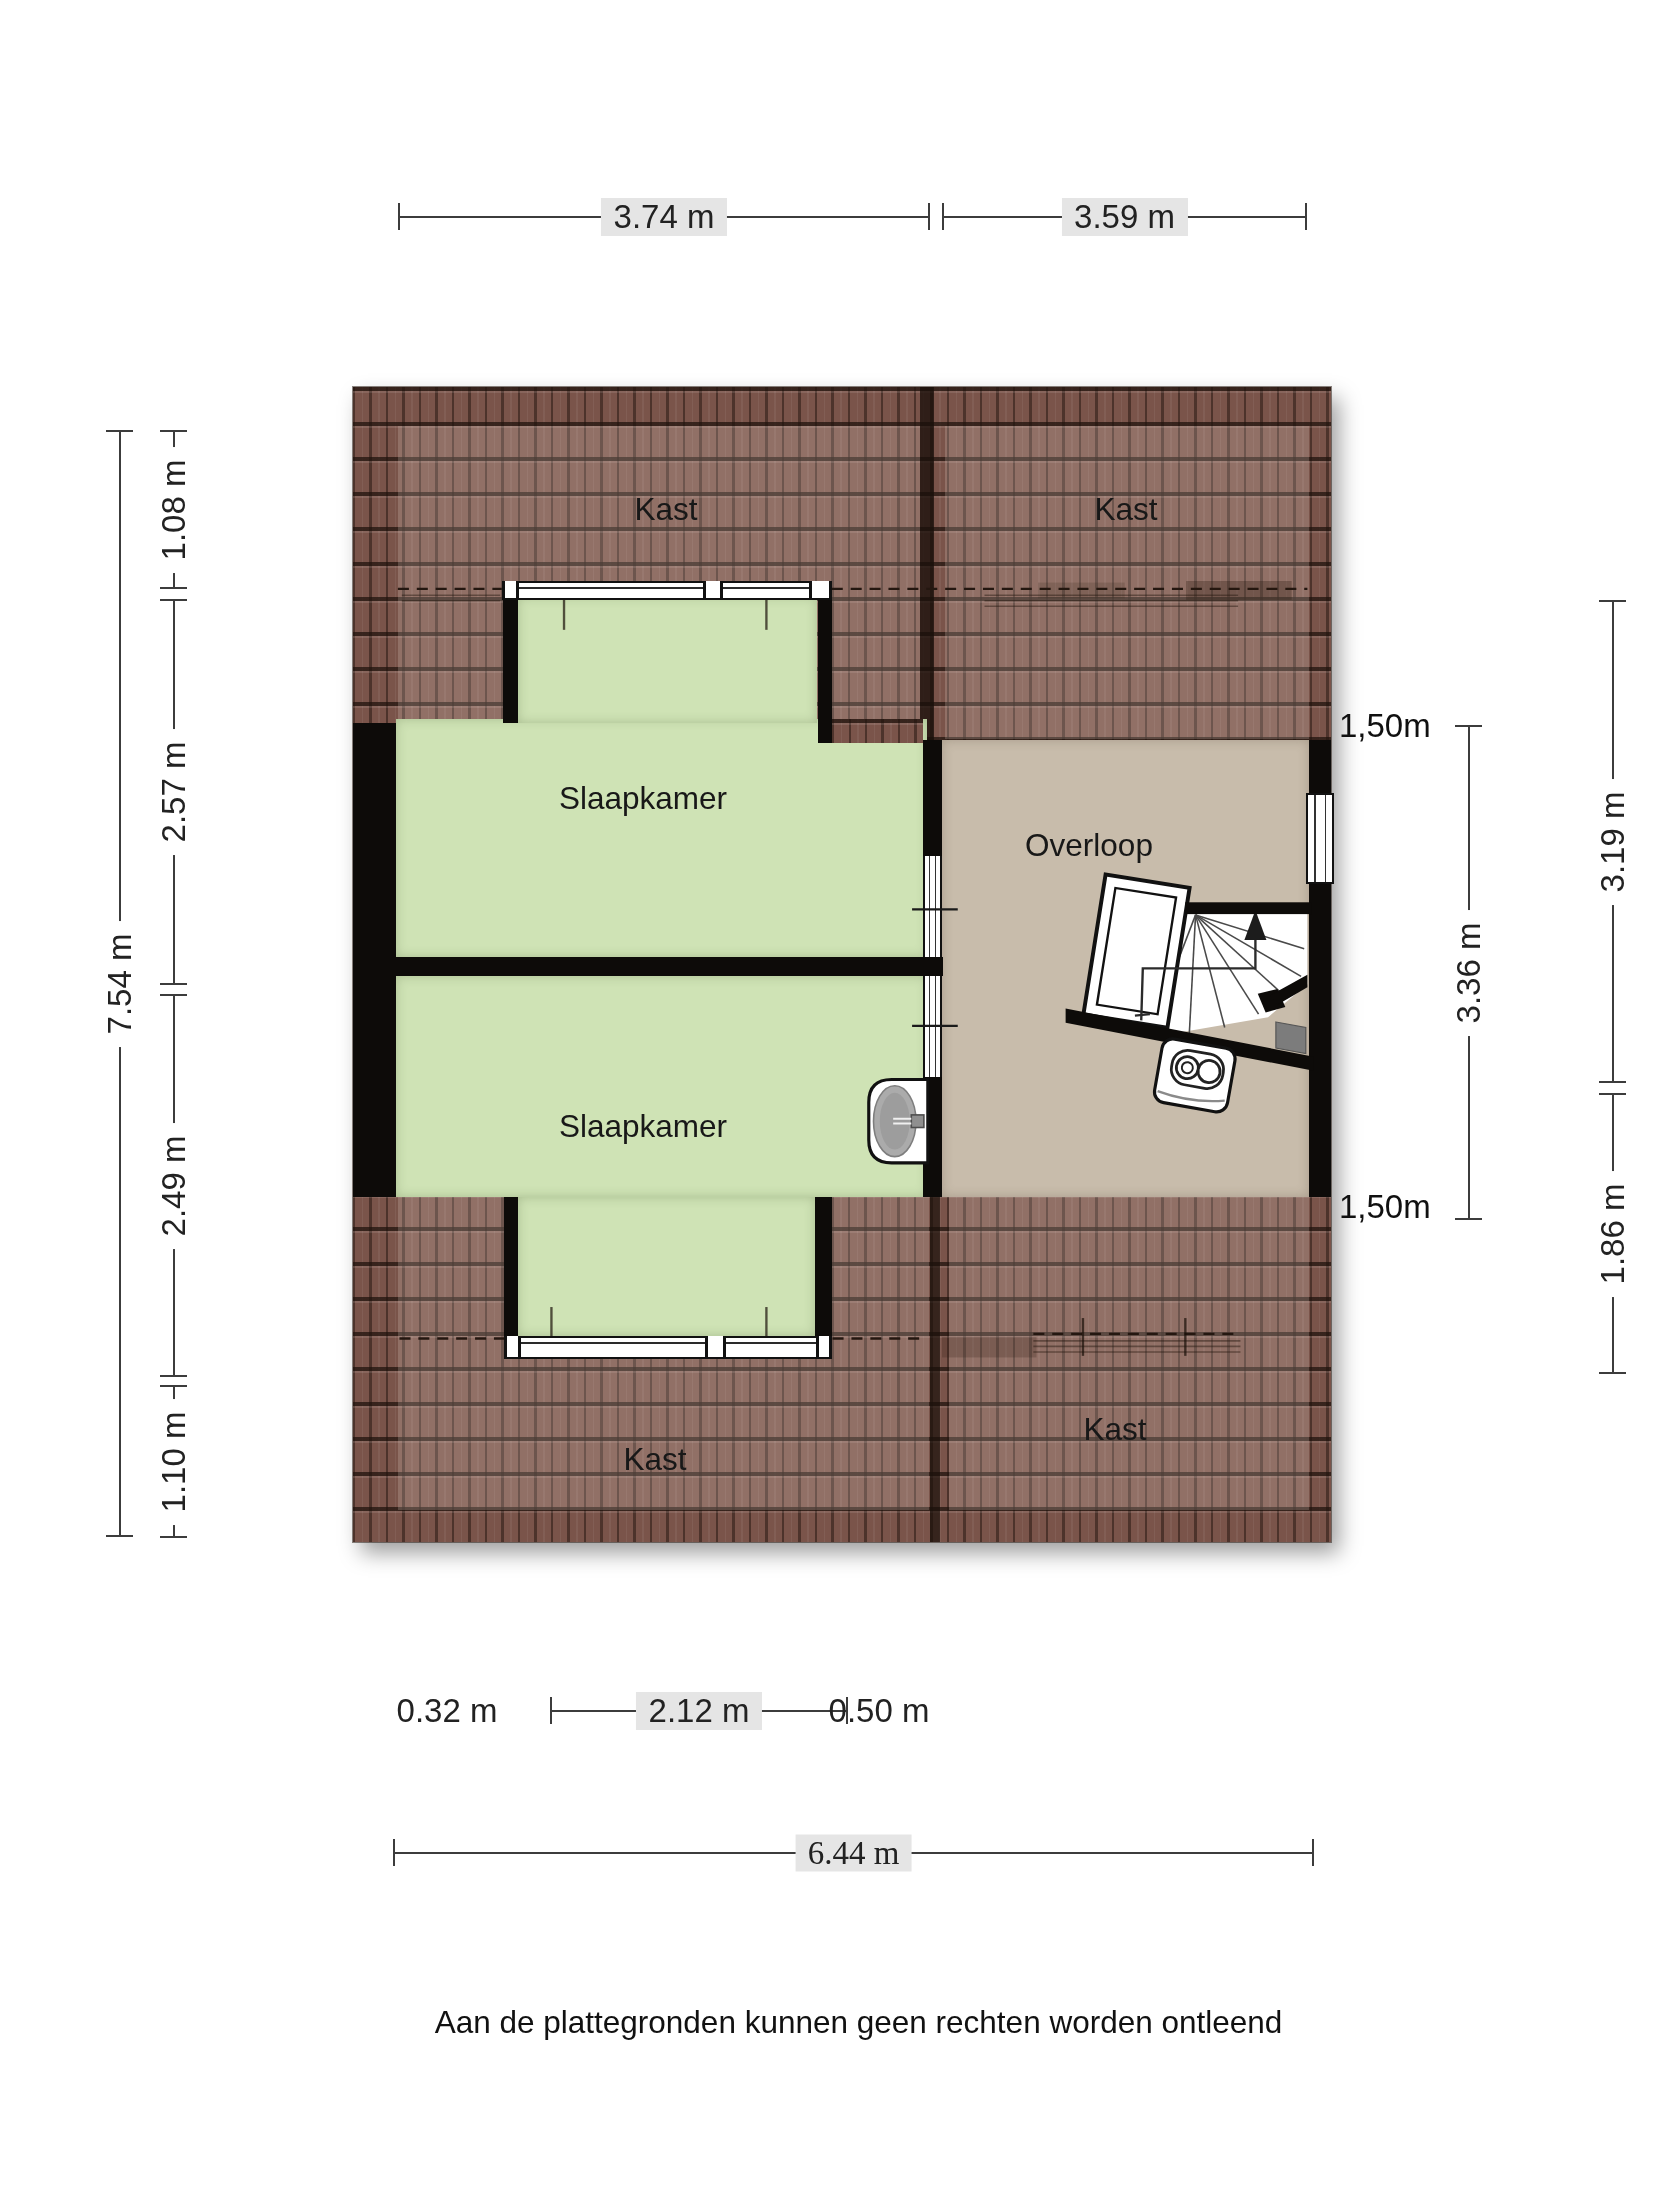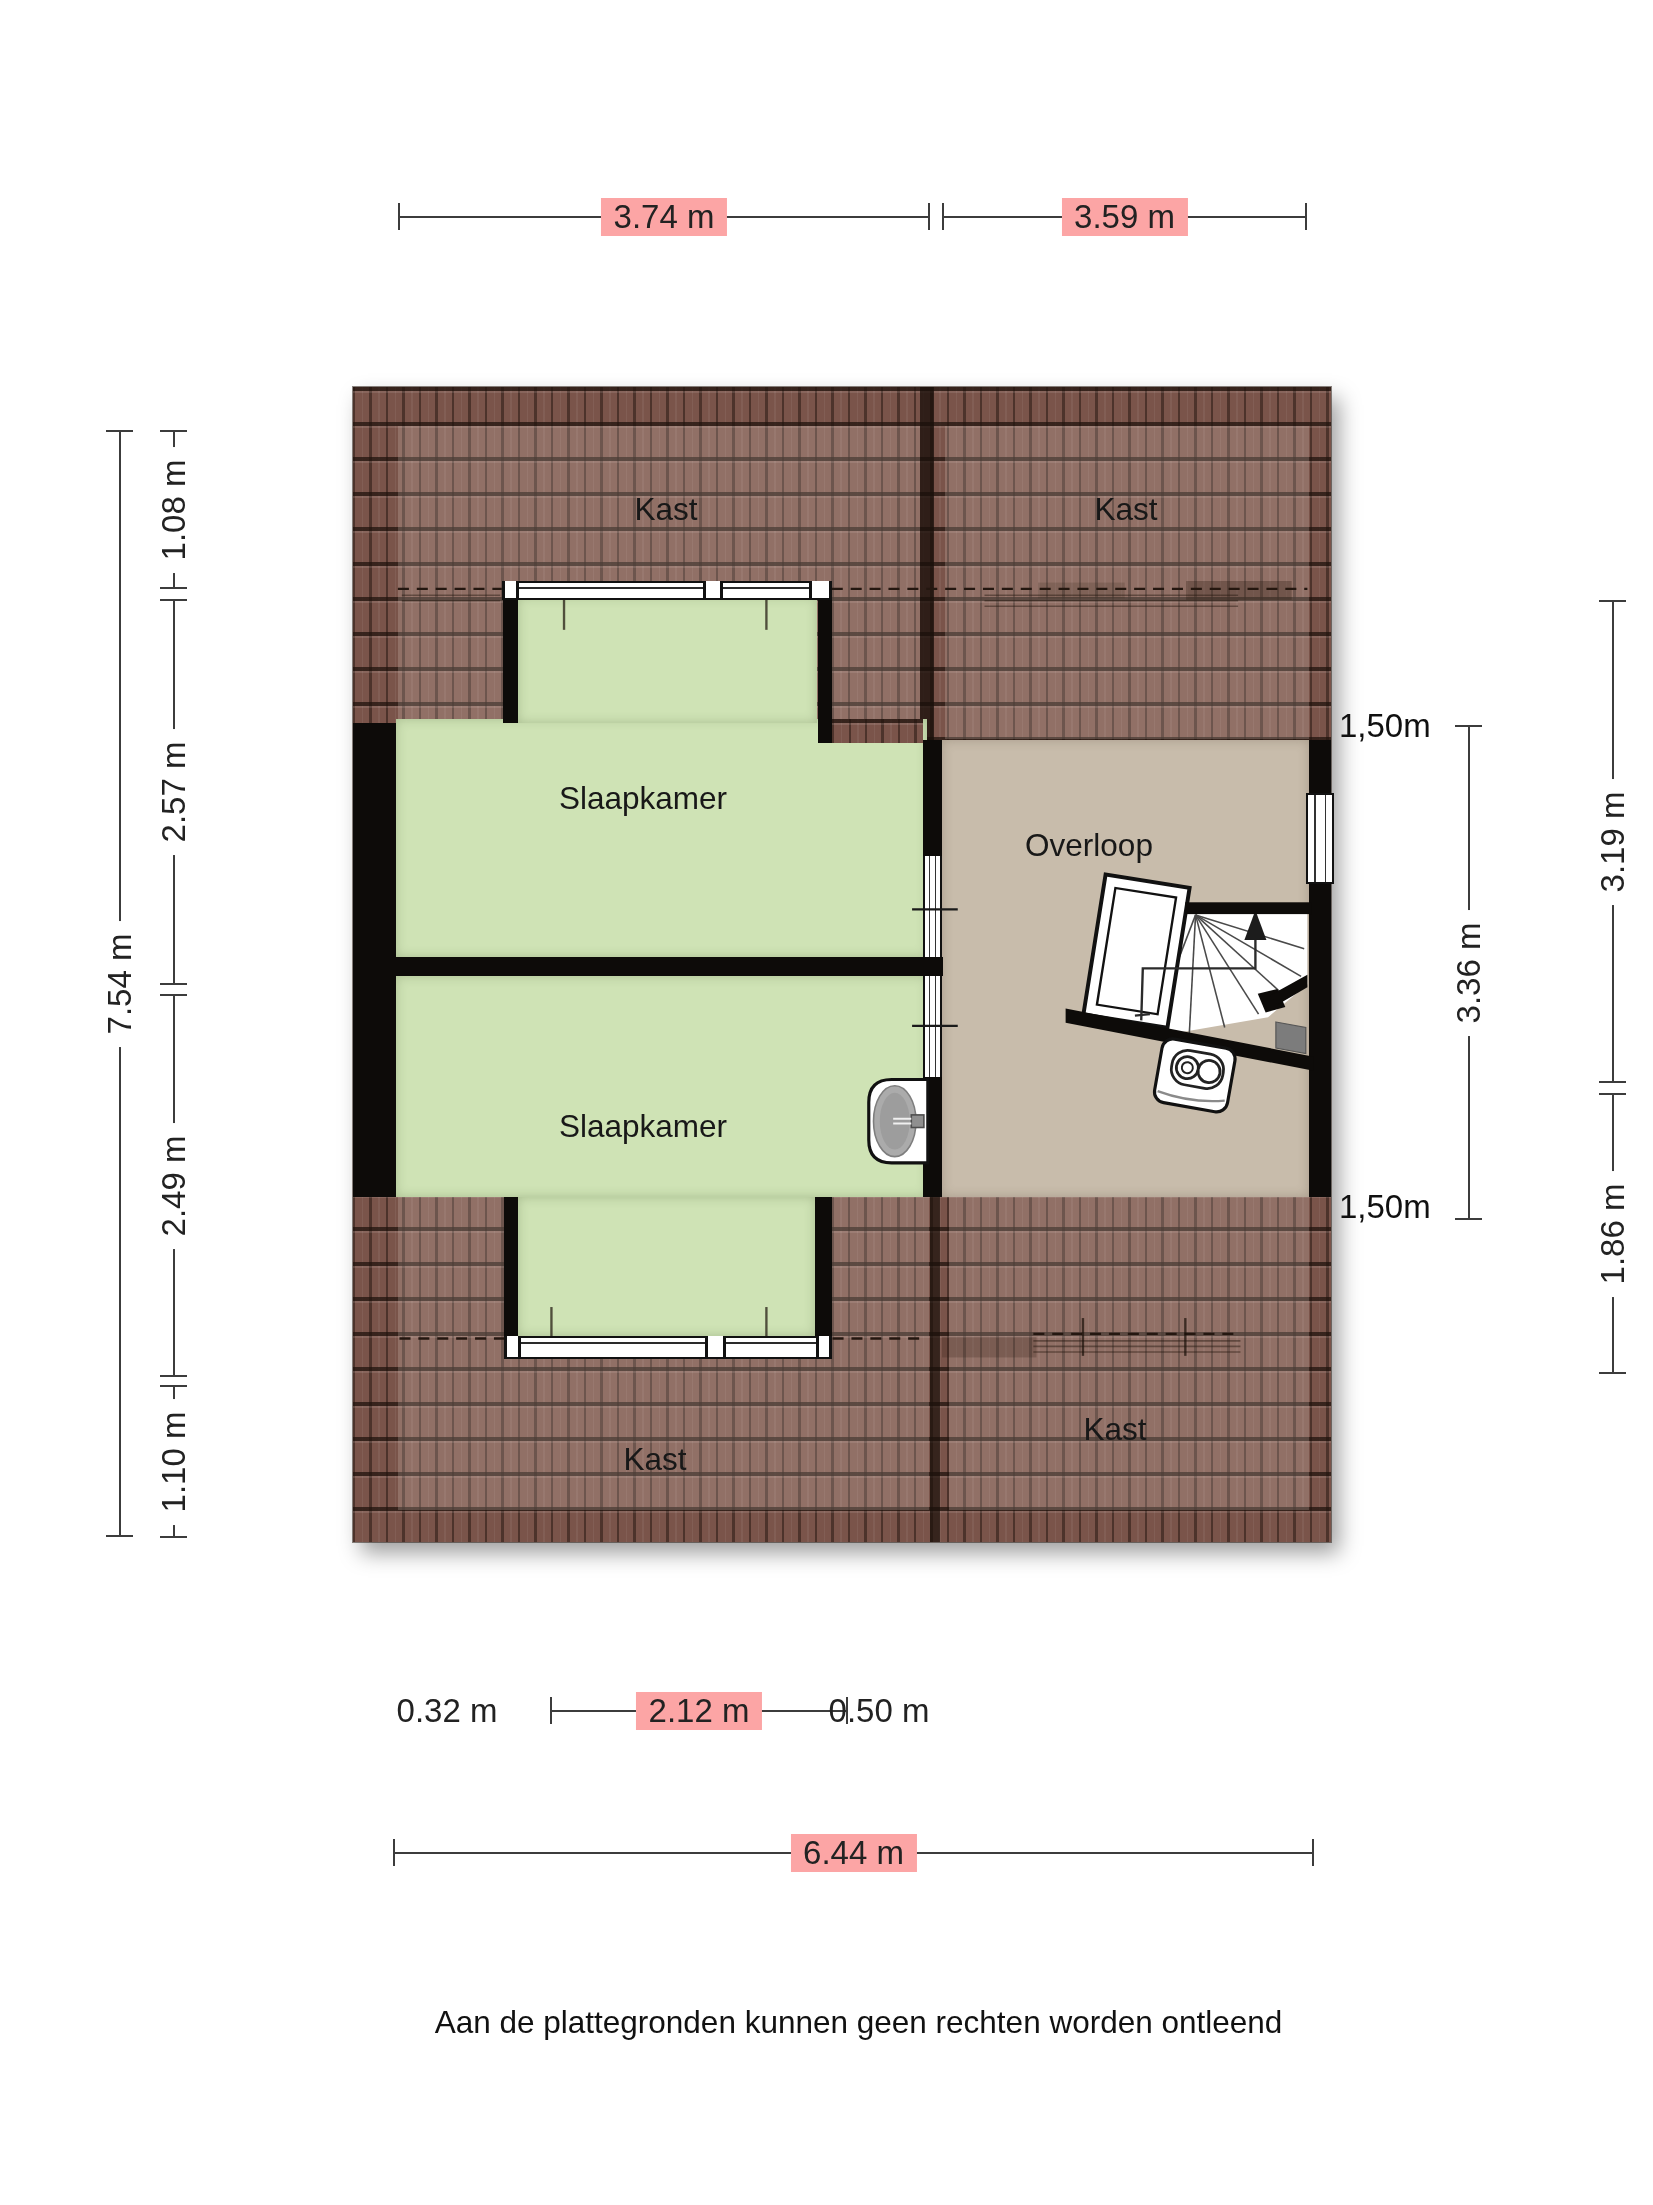--- a/index.html
+++ b/index.html
@@ -32,21 +32,21 @@
 
   
   .roomlbl{position:absolute;transform:translate(-50%,-50%);font-size:31.5px;color:#181818;white-space:nowrap;}
   .kneelbl{position:absolute;font-size:33px;color:#101010;white-space:nowrap;}
 
   
   .hdim{position:absolute;height:27px;}
   .hdim .line{position:absolute;left:0;right:0;top:50%;height:2.4px;margin-top:-0.8px;background:#3c3c3c;}
   .hdim .tickL,.hdim .tickR{position:absolute;top:0;bottom:0;width:2.4px;background:#3c3c3c;}
   .hdim .tickL{left:0}.hdim .tickR{right:0}
-  .hdim .lbl{position:absolute;left:50%;top:50%;transform:translate(-50%,-50%);background:#fca5a5;
+  .hdim .lbl{position:absolute;left:50%;top:50%;transform:translate(-50%,-50%);background:#e5e5e5;
              padding:0 12.6px;font-size:33px;color:#222;white-space:nowrap;}
   .vdim{position:absolute;width:27px;}
   .vdim .line{position:absolute;top:0;bottom:0;left:50%;width:2.4px;margin-left:-0.8px;background:#3c3c3c;}
   .vdim .tickT,.vdim .tickB{position:absolute;left:0;right:0;height:2.4px;background:#3c3c3c;}
   .vdim .tickT{top:0}.vdim .tickB{bottom:0}
   .vdim .lbl{position:absolute;left:50%;top:50%;transform:translate(-50%,-50%) rotate(-90deg);background:#fff;
              padding:0 12.6px;font-size:33px;color:#222;white-space:nowrap;}
   .dimtext{position:absolute;transform:translate(-50%,-50%);font-size:33px;color:#222;white-space:nowrap;}
 
   .footer{position:absolute;left:63px;right:0;text-align:center;font-size:31.5px;color:#111;}
@@ -270,21 +270,21 @@
 
   <div class="dimtext" style="left:447px;top:1711px;">0.32 m</div>
   <div class="hdim" style="left:517px;top:1697px;width:298px;margin-left:33px;">
     <div class="line"></div>
       <div class="tickL"></div>
       <div class="tickR"></div>
     <div class="lbl">2.12 m</div>
   </div>
   <div class="dimtext" style="left:879px;top:1711px;">0.50 m</div>
 
-  <div class="hdim" style="left:393px;top:1839px;width:921px;">
+  <div class="hdim" style="left:393px;top:1839px;width:921px;font-family:Liberation Serif, serif;">
     <div class="line"></div>
       <div class="tickL"></div>
       <div class="tickR"></div>
     <div class="lbl">6.44 m</div>
   </div>
 
   <div class="footer" style="top:1964px;margin-top:40px;">Aan de plattegronden kunnen geen rechten worden ontleend</div>
 
 </div>
 

